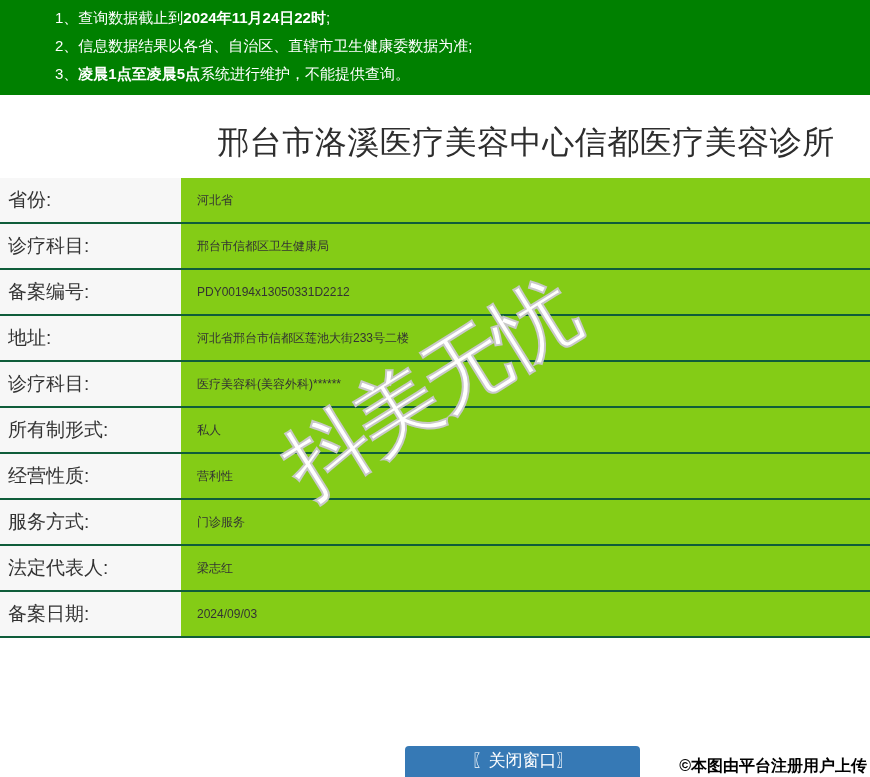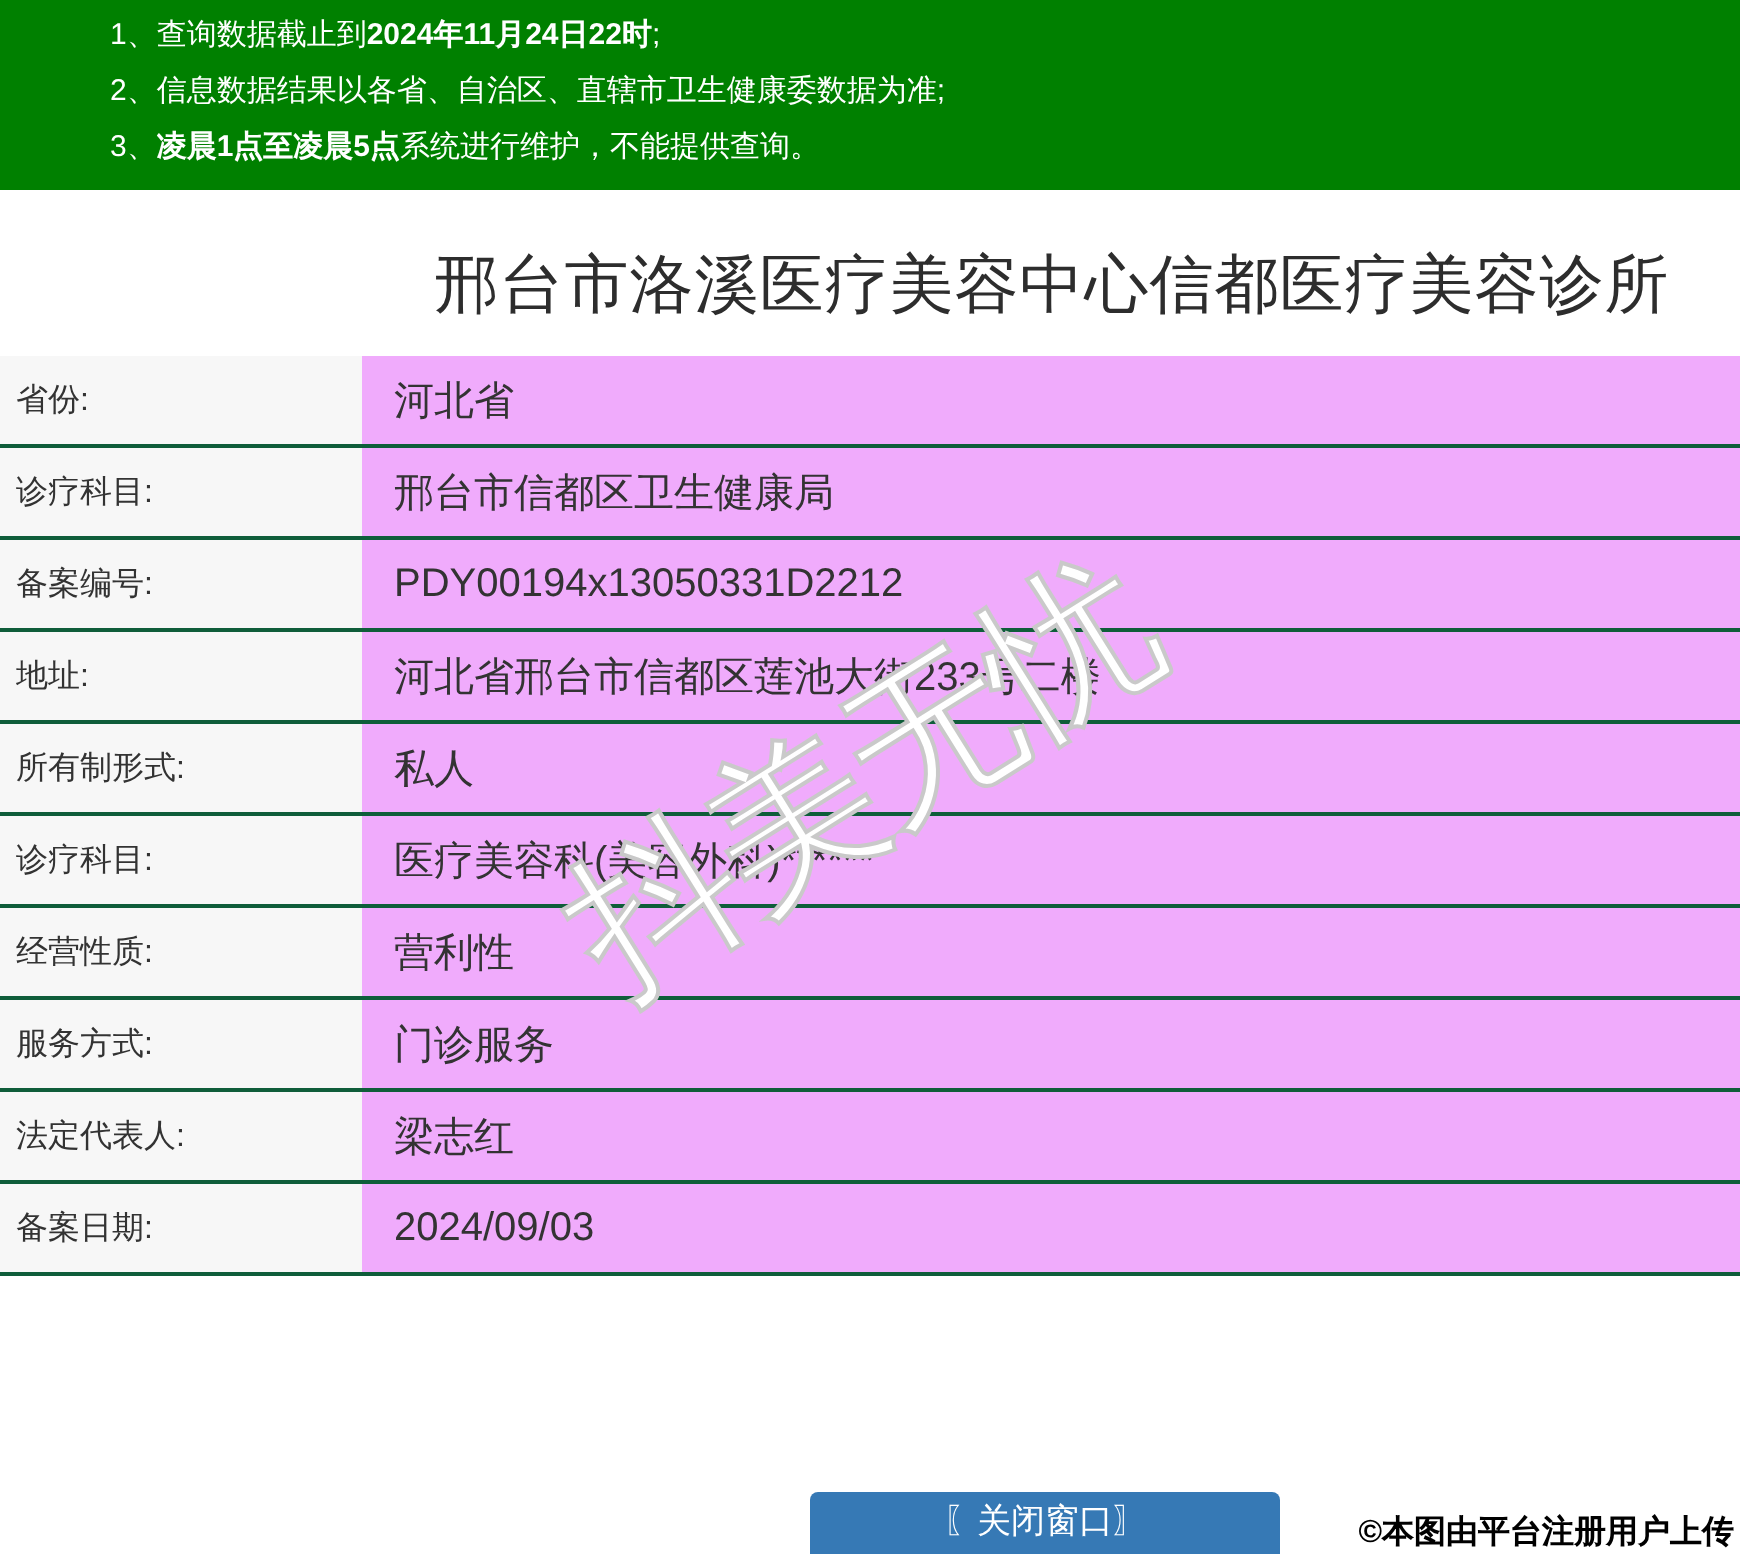--- a/index.html
+++ b/index.html
@@ -53,32 +53,32 @@
     border-bottom: 2px solid #0f5d3a;
     align-items: stretch;
   }
   .row .label {
     width: 181px;
     box-sizing: border-box;
     background: #f7f7f7;
     display: flex;
     align-items: center;
     padding-left: 8px;
-    font-size: 16px;
+    font-size: 19px;
     color: #333333;
     flex-shrink: 0;
   }
   .row .value {
     flex: 1;
     display: flex;
     align-items: center;
     padding-left: 16px;
-    font-size: 20px;
+    font-size: 12px;
     color: #333333;
-    background: #f0abfc;
+    background: #84cc16;
   }
 
   
   .watermark {
     position: absolute;
     left: 258px;
     top: 344px;
     width: 344px;
     text-align: center;
     font-size: 84px;
@@ -145,26 +145,26 @@
   </div>
   <div class="row">
     <div class="label">备案编号:</div>
     <div class="value">PDY00194x13050331D2212</div>
   </div>
   <div class="row">
     <div class="label">地址:</div>
     <div class="value">河北省邢台市信都区莲池大街233号二楼</div>
   </div>
   <div class="row">
+    <div class="label">诊疗科目:</div>
+    <div class="value">医疗美容科(美容外科)******</div>
+  </div>
+  <div class="row">
     <div class="label">所有制形式:</div>
     <div class="value">私人</div>
-  </div>
-  <div class="row">
-    <div class="label">诊疗科目:</div>
-    <div class="value">医疗美容科(美容外科)******</div>
   </div>
   <div class="row">
     <div class="label">经营性质:</div>
     <div class="value">营利性</div>
   </div>
   <div class="row">
     <div class="label">服务方式:</div>
     <div class="value">门诊服务</div>
   </div>
   <div class="row">

